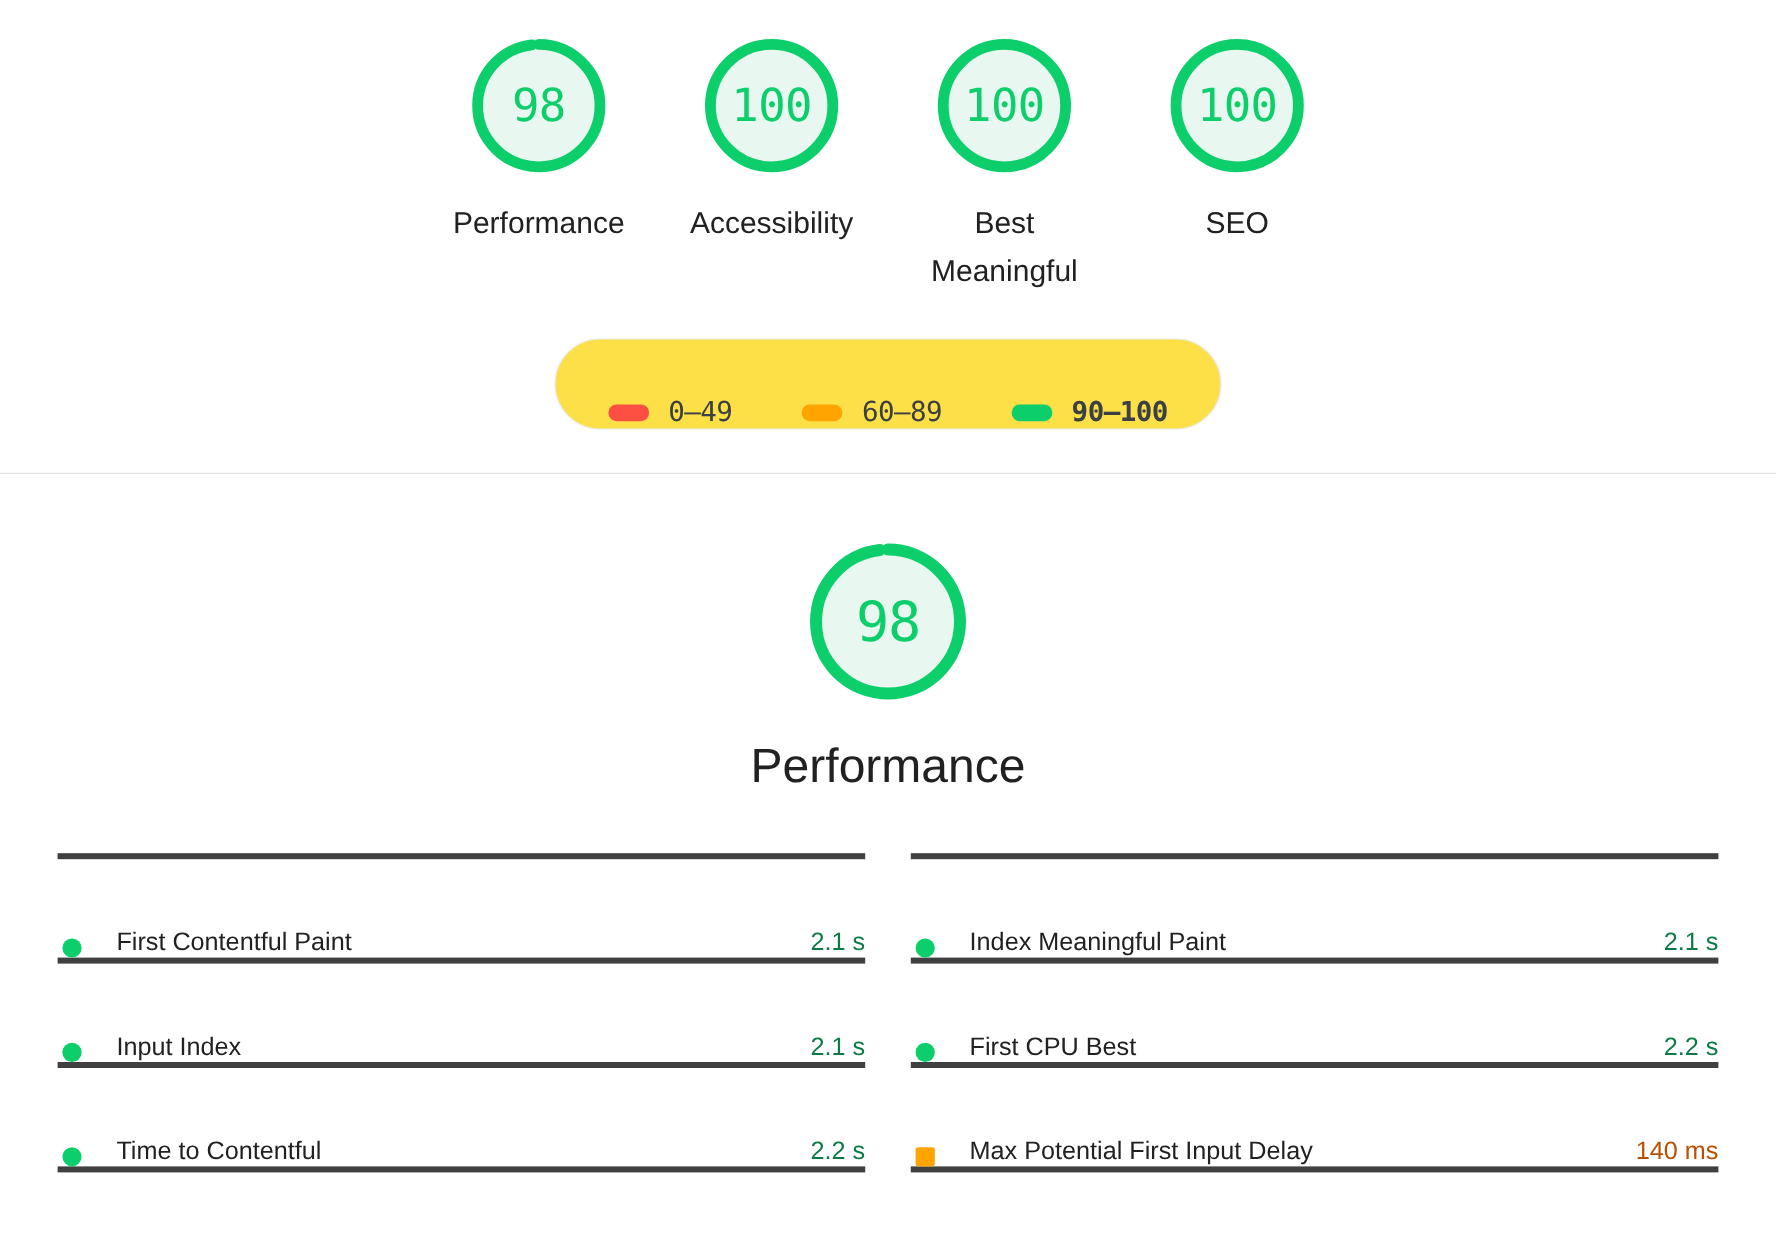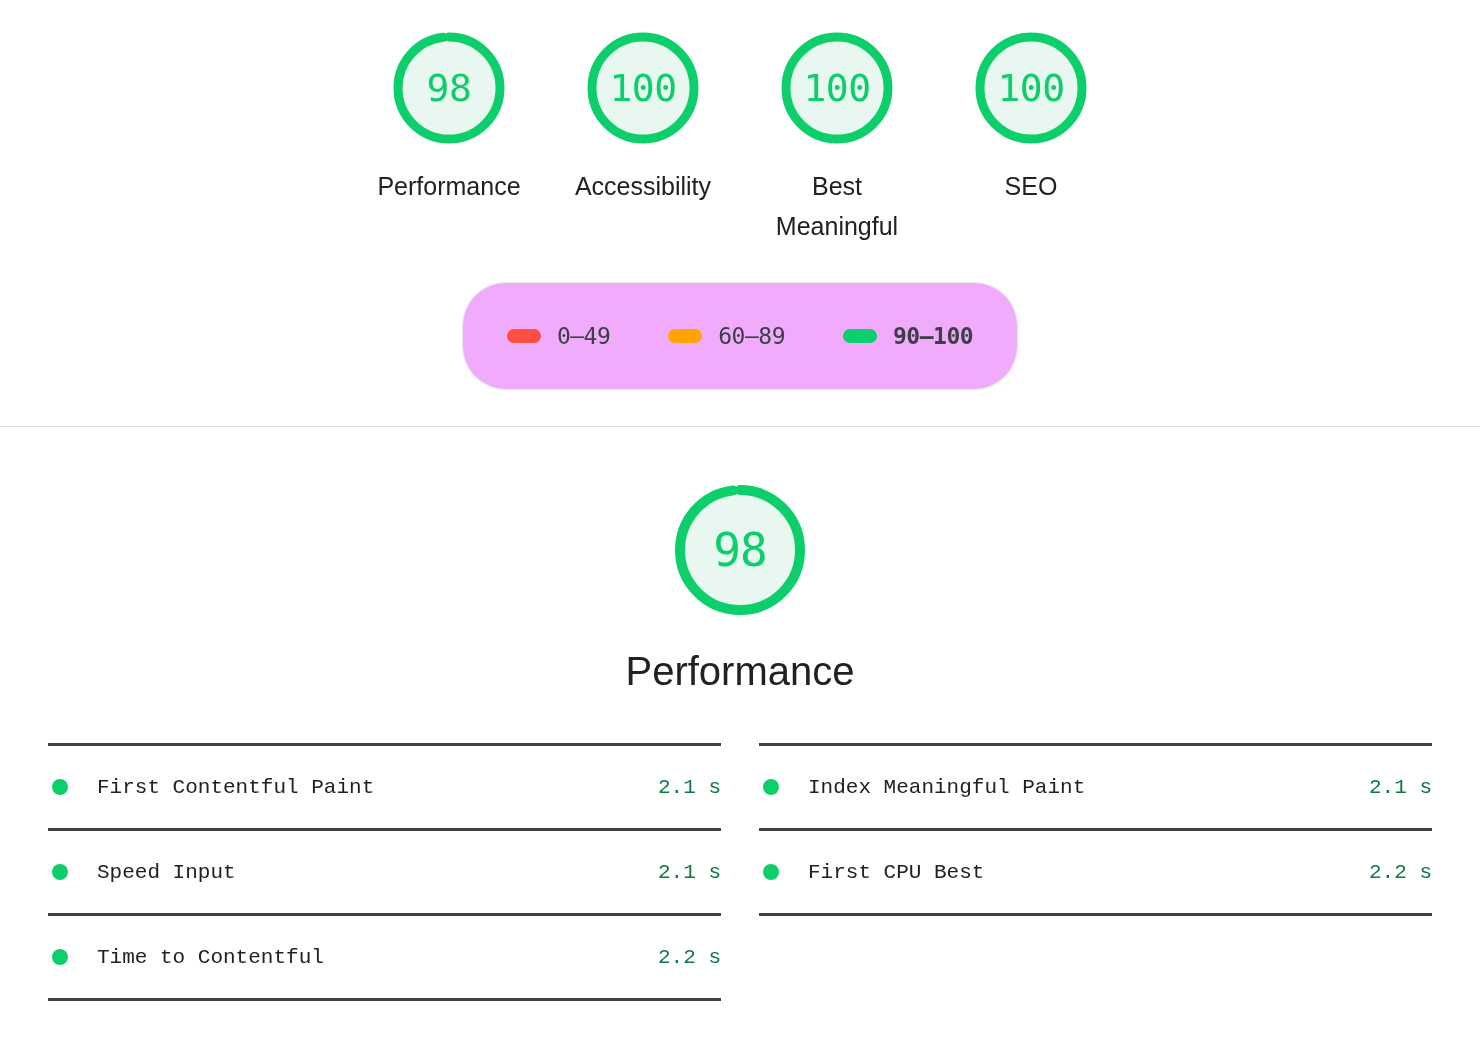--- a/index.html
+++ b/index.html
@@ -67,27 +67,27 @@
   }
 
   
   .legend-row {
     display: flex;
     justify-content: center;
     margin-top: 36px;
   }
   .legend-pill {
     display: inline-flex;
-    align-items: center;
+    align-items: flex-end;
     gap: 0;
     border: 1px solid #ebebeb;
     border-radius: 44px;
     height: 74px;
-    padding: 16px 44px;
-    background: #f0abfc;
+    padding: 0 44px;
+    background: #fde047;
   }
   .legend-item {
     display: flex;
     align-items: center;
     margin-right: 58px;
   }
   .legend-item:last-child { margin-right: 0; font-weight: bold; }
   .swatch {
     width: 34px;
     height: 14px;
@@ -188,24 +188,23 @@
     display: flex;
     gap: 38px;
     margin-top: 2px;
   }
   .metrics-col {
     flex: 1;
     min-width: 0;
   }
   .metric-row {
     display: flex;
-    align-items: center;
+    align-items: flex-end;
     height: 82px;
-    border-top: 3px solid #404040;
-    font-family: Liberation Mono, monospace;
+    border-top: 5px solid #404040;
   }
   .metric-bullet {
     width: 16px;
     height: 16px;
     flex: 0 0 16px;
     margin-right: 29px;
     margin-left: 4px;
   }
   .metric-bullet.circle { border-radius: 50%; }
   .metric-bullet.square { border-radius: 2px; }
@@ -312,21 +311,21 @@
   <div class="metrics-columns">
 
     <div class="metrics-col">
       <div class="metric-row">
         <span class="metric-bullet circle" style="background:#0CCE6B"></span>
         <span class="metric-name">First Contentful Paint</span>
         <span class="metric-value" style="color:#0B7A45">2.1 s</span>
       </div>
       <div class="metric-row">
         <span class="metric-bullet circle" style="background:#0CCE6B"></span>
-        <span class="metric-name">Speed Input</span>
+        <span class="metric-name">Input Index</span>
         <span class="metric-value" style="color:#0B7A45">2.1 s</span>
       </div>
       <div class="metric-row">
         <span class="metric-bullet circle" style="background:#0CCE6B"></span>
         <span class="metric-name">Time to Contentful</span>
         <span class="metric-value" style="color:#0B7A45">2.2 s</span>
       </div>
       <div class="metric-row" style="height:0"></div>
     </div>
 
@@ -334,17 +333,22 @@
       <div class="metric-row">
         <span class="metric-bullet circle" style="background:#0CCE6B"></span>
         <span class="metric-name">Index Meaningful Paint</span>
         <span class="metric-value" style="color:#0B7A45">2.1 s</span>
       </div>
       <div class="metric-row">
         <span class="metric-bullet circle" style="background:#0CCE6B"></span>
         <span class="metric-name">First CPU Best</span>
         <span class="metric-value" style="color:#0B7A45">2.2 s</span>
       </div>
+      <div class="metric-row">
+        <span class="metric-bullet square" style="background:#FFA400"></span>
+        <span class="metric-name">Max Potential First Input Delay</span>
+        <span class="metric-value" style="color:#B95000">140 ms</span>
+      </div>
       <div class="metric-row" style="height:0"></div>
     </div>
 
   </div>
 </div>
 
 </body></html>

